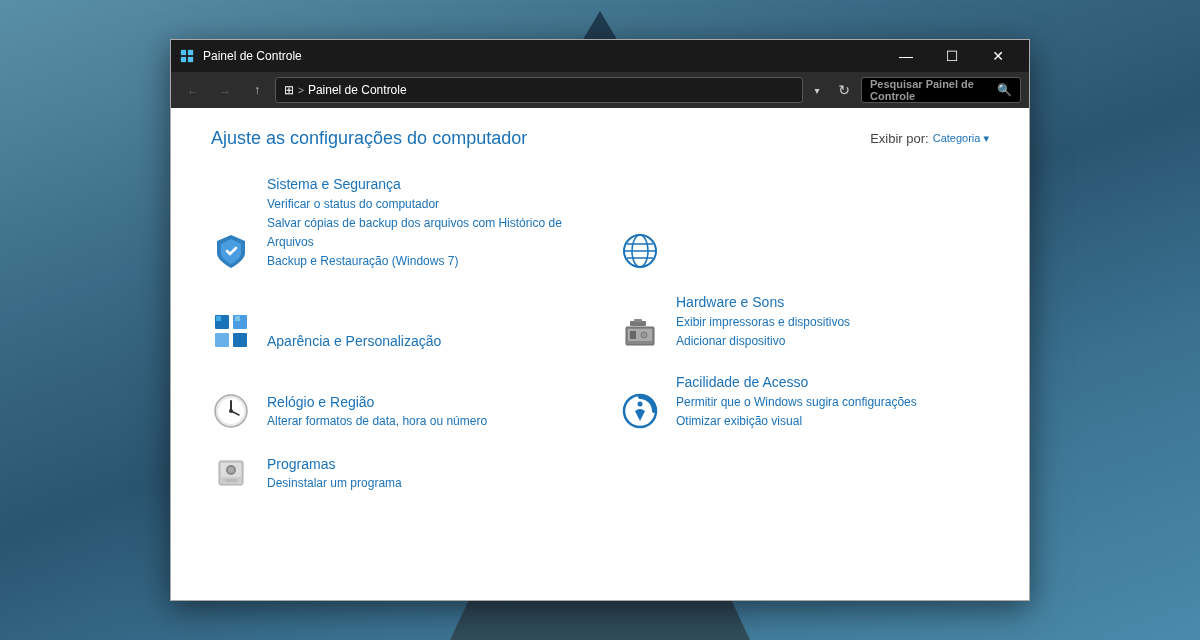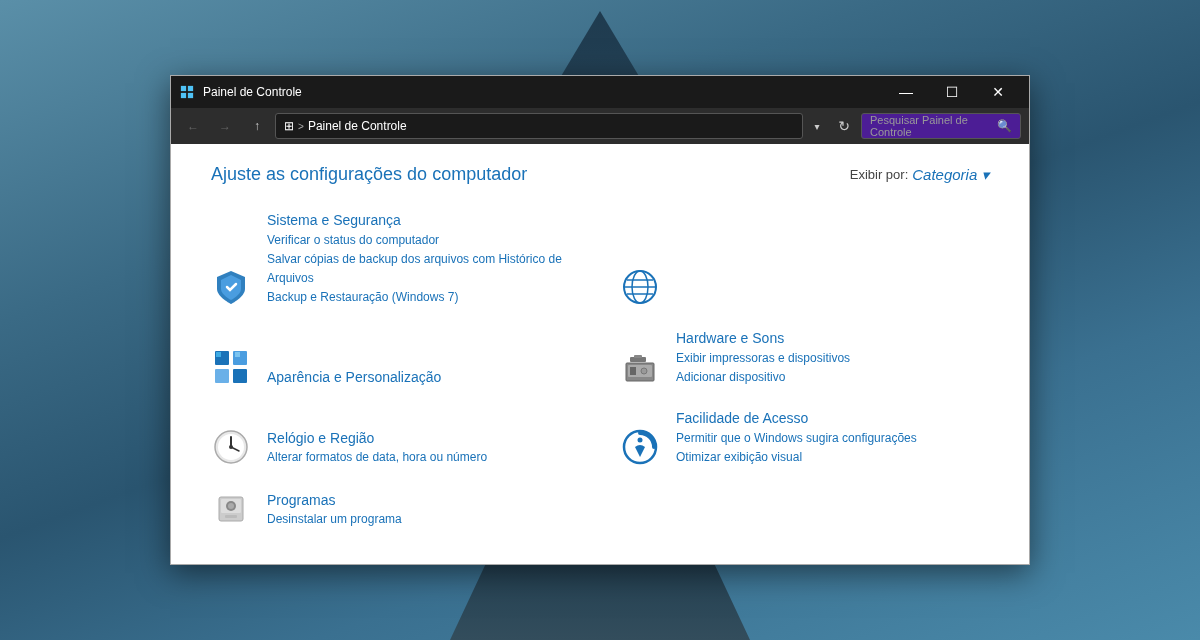--- a/index.html
+++ b/index.html
@@ -36,21 +36,21 @@
       transform: translateX(-50%);
       width: 250px;
       height: 220px;
       background: linear-gradient(180deg, #1e3a4e 0%, #2a4a5e 100%);
       clip-path: polygon(50% 5%, 100% 100%, 0% 100%);
       z-index: 0;
     }
 
     .window {
       width: 860px;
-      height: 490px;
+      height: 562px;
       background: white;
       border: 1px solid #aaa;
       box-shadow: 0 8px 30px rgba(0,0,0,0.5);
       display: flex;
       flex-direction: column;
       position: relative;
       z-index: 1;
     }
 
     
@@ -157,29 +157,30 @@
       display: flex;
       align-items: center;
       justify-content: center;
       color: #ccc;
       cursor: pointer;
       font-size: 14px;
     }
     .search-box {
       width: 160px;
       height: 26px;
-      background: #4c1d95;
+      background: #000000;
       border: 1px solid #555;
       border-radius: 3px;
       display: flex;
       align-items: center;
       padding: 0 8px;
       color: #999;
       font-size: 12px;
       justify-content: flex-start;
+      font-weight: bold;
     }
 
     
     .content {
       flex: 1;
       background: white;
       padding: 20px 40px;
       overflow-y: auto;
     }
 
@@ -198,22 +199,21 @@
       display: flex;
       align-items: center;
       gap: 4px;
       font-size: 13px;
       color: #444;
     }
     .view-by-link {
       color: #1a72b8;
       cursor: pointer;
       text-decoration: none;
-      font-size: 15px;
-      font-style: italic;
+      font-size: 11px;
     }
 
     
     .categories-grid {
       display: grid;
       grid-template-columns: 1fr 1fr;
       gap: 10px 40px;
     }
 
     .category-item {

